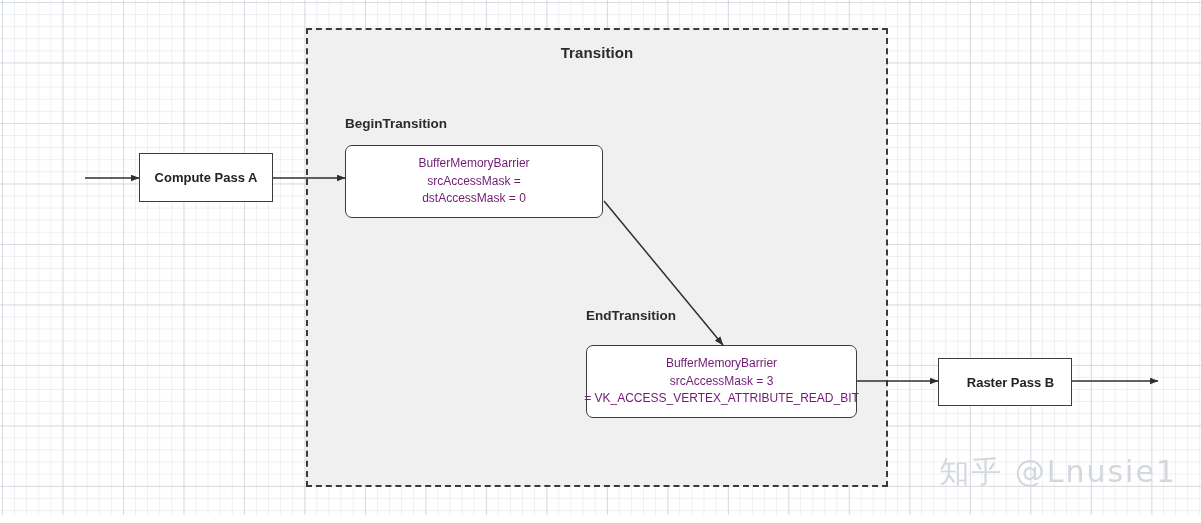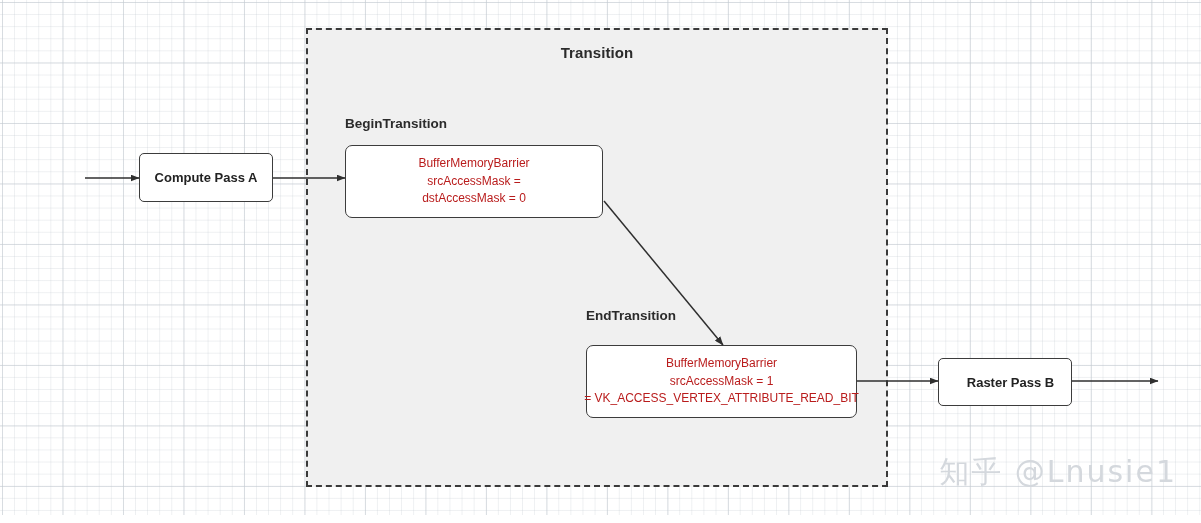--- a/index.html
+++ b/index.html
@@ -85,32 +85,32 @@
     box-sizing: border-box;
     display: flex;
     align-items: center;
     justify-content: center;
     text-align: center;
   }
   .barrier-box {
     border-radius: 7px;
   }
   .pass-box {
-    border-radius: 5px;
+    border-radius: 0;
   }
   .pass-label {
     font-size: 13px;
     font-weight: bold;
     color: #222222;
     white-space: nowrap;
   }
   .barrier-lines {
     font-size: 12px;
     line-height: 17.5px;
-    color: #b91c1c;
+    color: #701a75;
     white-space: nowrap;
   }
   .barrier-lines span {
     display: block;
   }
 
   #box-compute-pass-a {
     left: 139px;
     top: 153px;
     width: 134px;
@@ -178,21 +178,21 @@
     <div class="barrier-lines">
       <span>BufferMemoryBarrier</span>
       <span>srcAccessMask =</span>
       <span>dstAccessMask = 0</span>
     </div>
   </div>
 
   <div class="node-box barrier-box" id="box-end-barrier">
     <div class="barrier-lines">
       <span>BufferMemoryBarrier</span>
-      <span>srcAccessMask = 1</span>
+      <span>srcAccessMask = 3</span>
       <span>= VK_ACCESS_VERTEX_ATTRIBUTE_READ_BIT</span>
     </div>
   </div>
 
   <div class="node-box pass-box" id="box-raster-pass-b">
     <span class="pass-label">Raster Pass B</span>
   </div>
 
   <svg id="arrow-layer" viewBox="0 0 1201 523" width="1201" height="523">
     <defs>

